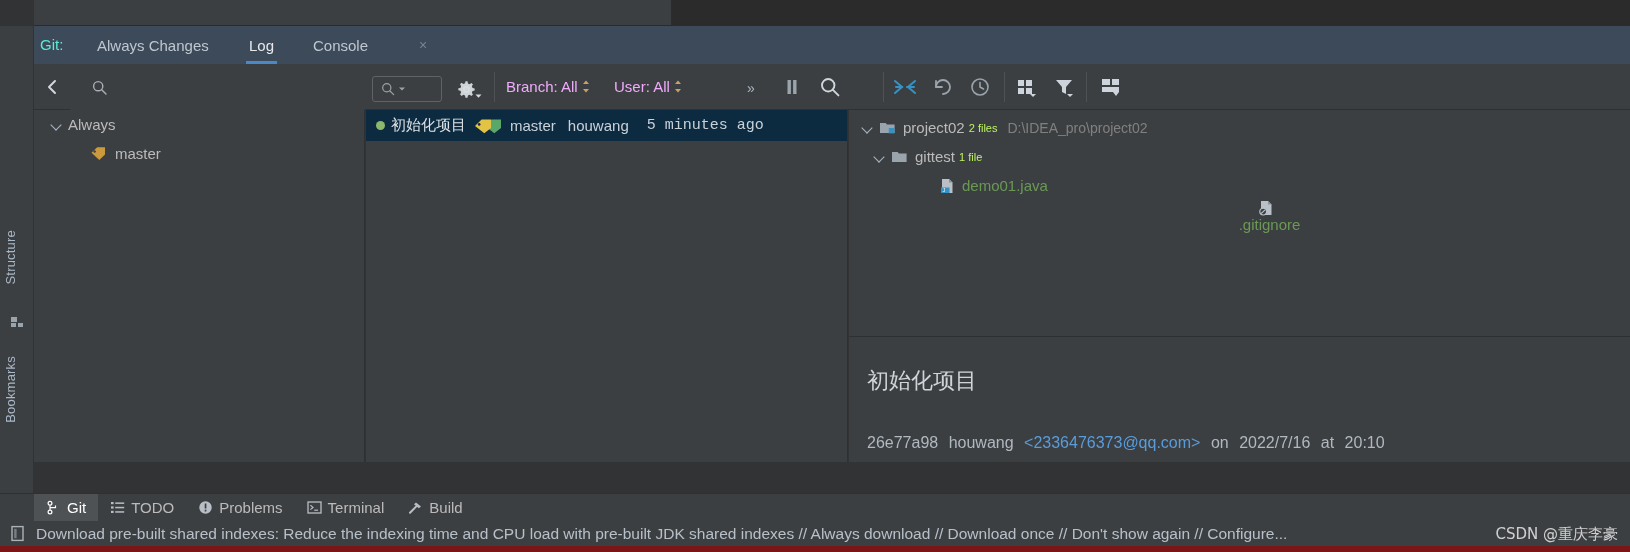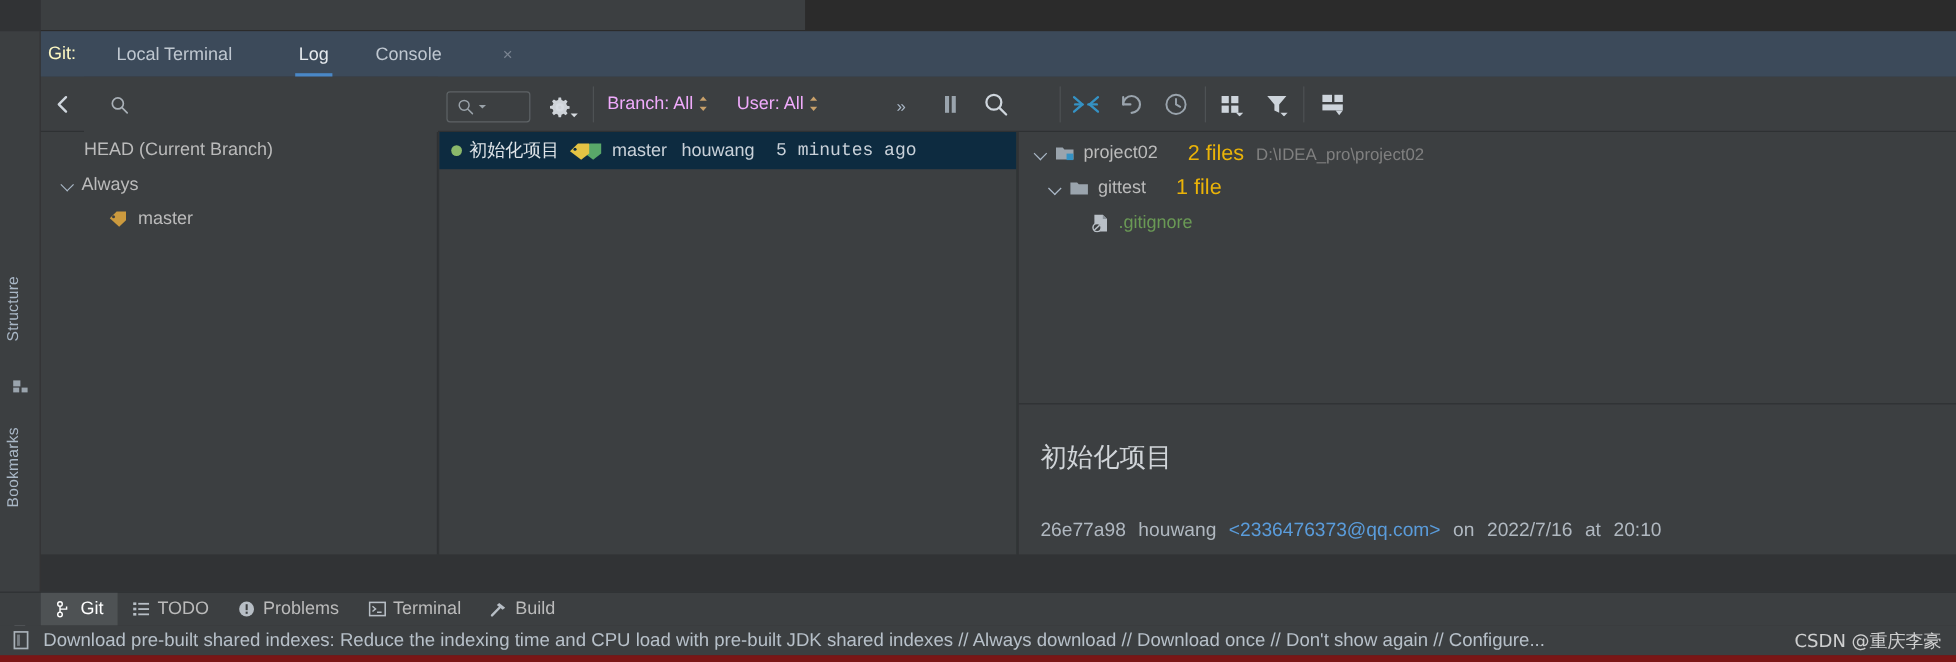--- a/index.html
+++ b/index.html
@@ -38,21 +38,21 @@
   }
   .vbar-icon { position: absolute; left: 9px; width: 16px; height: 16px; }
 
   
   .tabbar {
     position: absolute; left: 34px; top: 26px; right: 0; height: 38px;
     background: #3c4a5a;
   }
   .tab-git-label {
     position: absolute; left: 6px; top: 10px;
-    color: #fef9c3; font-size: 15px;
+    color: #5eead4; font-size: 15px;
   }
   .tab {
     position: absolute; top: 0; height: 38px;
     display: flex; align-items: center;
     color: #bfc7d0; font-size: 15px; padding: 0 3px;
     cursor: default;
   }
   .tab.active { color: #e6eaee; }
   .tab.active::after {
     content: ""; position: absolute; left: 0; right: 0; bottom: 0;
@@ -144,21 +144,21 @@
     background: #3c3f41;
   }
   .files-area {
     position: absolute; left: 0; top: 0; right: 0; height: 227px;
     border-bottom: 1px solid #2e3133; overflow: hidden; padding-top: 3px;
   }
   .file-row {
     display: flex; align-items: center; height: 29px;
     font-size: 15px; color: #bbbbbb; white-space: nowrap;
   }
-  .file-count { color: #eab308; margin-left: 25px; font-size: 18px; }
+  .file-count { color: #bef264; margin-left: 4px; font-size: 11px; }
   .file-path  { color: #808080; margin-left: 10px; font-size: 14px; }
   .fname-green { color: #6a9955; }
 
   .msg-area { position: absolute; left: 0; top: 228px; right: 0; bottom: 0; padding: 28px 0 0 18px; }
   .msg-title { color: #d0d4d8; font-size: 22px; font-family: "DejaVu Sans", sans-serif; }
   .msg-meta { position: absolute; left: 18px; top: 96px; font-size: 16px; color: #b0b8c0; white-space: nowrap; }
   .msg-meta .mail { color: #5a9cdb; margin-top: 30px; }
 
   
   .twbar {
@@ -209,21 +209,21 @@
     <div class="vbar-label" style="top:330px;">Bookmarks</div>
     <span class="bookmark-glyph">
       <svg width="15" height="18" viewBox="0 0 15 18">
         <path d="M3 1 H12 V17 L7.5 12.5 L3 17 Z" fill="#d8dde2"></path>
       </svg>
     </span>
   </div>
 
   <div class="tabbar">
     <span class="tab-git-label">Git:</span>
-    <div class="tab" style="left:60px;">Local Terminal</div>
+    <div class="tab" style="left:60px;">Always Changes</div>
     <div class="tab active" style="left:212px;">Log</div>
     <div class="tab" style="left:276px;">Console</div>
     <div class="tab-close" style="left:383px;">×</div>
   </div>
 
   <div class="toolrow">
 
     <div class="collapse-btn">
       <svg width="16" height="18" viewBox="0 0 16 18">
         <path d="M11 3 L5 9 L11 15" stroke="#cfd6dd" stroke-width="2" fill="none" stroke-linecap="round" stroke-linejoin="round"></path>
@@ -342,23 +342,20 @@
       <svg width="24" height="20" viewBox="0 0 24 20">
         <rect x="2" y="2" width="8" height="6" fill="#cdd4db"></rect>
         <rect x="12" y="2" width="7" height="6" fill="#cdd4db"></rect>
         <rect x="2" y="10" width="17" height="5" fill="#cdd4db"></rect>
         <path d="M13 15 L19 15 L16 19 Z" fill="#cdd4db"></path>
       </svg>
     </div>
   </div>
 
   <div class="branch-pane">
-    <div class="tree-row" style="padding-left:36px;">
-      <span>HEAD (Current Branch)</span>
-    </div>
     <div class="tree-row" style="padding-left:16px;">
       <span class="chev"></span>
       <span>Always</span>
     </div>
     <div class="tree-row" style="padding-left:56px;">
       <span style="margin-right:8px;display:inline-flex;">
         <svg width="17" height="15" viewBox="0 0 17 15">
           <path d="M1.5 6.8 L7.2 1.3 H15 V8.6 L9.3 13.9 Z" fill="#cc9a3e"></path>
           <circle cx="4.6" cy="5.6" r="1.25" fill="#3c3f41"></circle>
         </svg>
@@ -405,22 +402,33 @@
         <span class="chev"></span>
         <span style="display:inline-flex;margin-right:7px;">
           <svg width="17" height="15" viewBox="0 0 17 15">
             <path d="M1 3 H6.6 L8 4.6 H15.6 V13 H1 Z" fill="#9aa4ad"></path>
           </svg>
         </span>
         <span>gittest</span>
         <span class="file-count">1 file</span>
       </div>
 
-
-      <div class="file-row" style="padding-left:60px;">
+      <div class="file-row" style="padding-left:90px;">
+        <span style="display:inline-flex;margin-right:7px;">
+          <svg width="16" height="16" viewBox="0 0 16 16">
+            <path d="M3 1 H10 L13.5 4.4 V15 H3 Z" fill="#b9c0c7"></path>
+            <path d="M10 1 L13.5 4.4 H10 Z" fill="#8a9299"></path>
+            <rect x="2" y="9.5" width="8.5" height="5.5" fill="#3592c4"></rect>
+            <text x="3.4" y="14" font-size="5.4" fill="#ffffff" font-family="Liberation Sans, sans-serif">J</text>
+          </svg>
+        </span>
+        <span class="fname-green">demo01.java</span>
+      </div>
+
+      <div class="file-row" style="padding-left:60px;flex-direction:column;">
         <span style="display:inline-flex;margin-right:7px;">
           <svg width="16" height="16" viewBox="0 0 16 16">
             <path d="M3 1 H10 L13.5 4.4 V15 H3 Z" fill="#b9c0c7"></path>
             <path d="M10 1 L13.5 4.4 H10 Z" fill="#8a9299"></path>
             <circle cx="5.2" cy="11.6" r="3.4" fill="#3c3f41" stroke="#b9c0c7" stroke-width="1.2"></circle>
             <path d="M3 13.6 L7.4 9.6" stroke="#b9c0c7" stroke-width="1.2"></path>
           </svg>
         </span>
         <span class="fname-green">.gitignore</span>
       </div>

